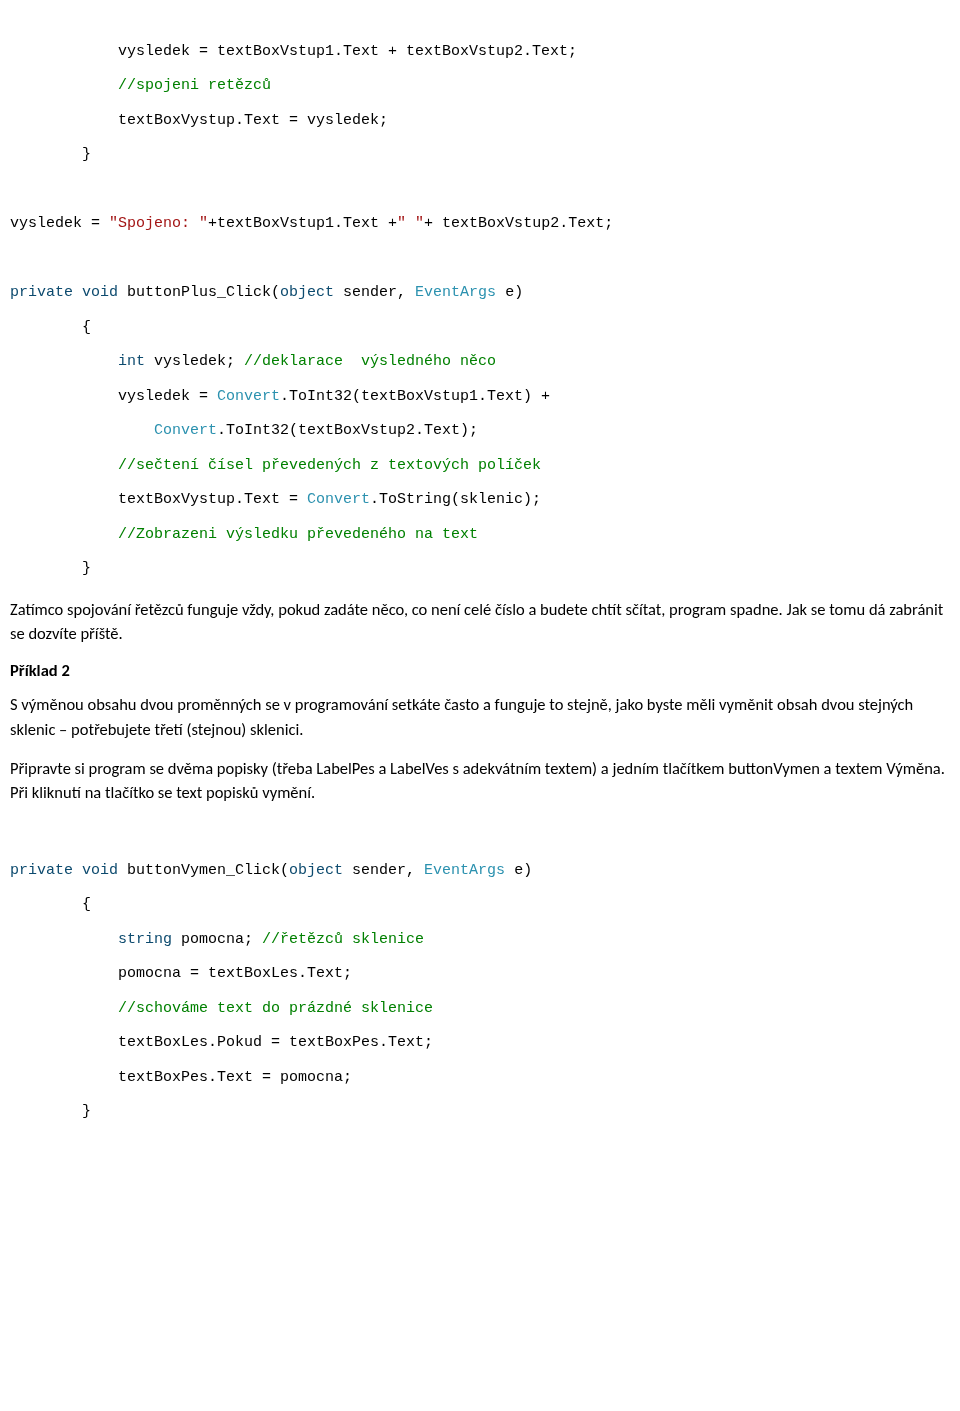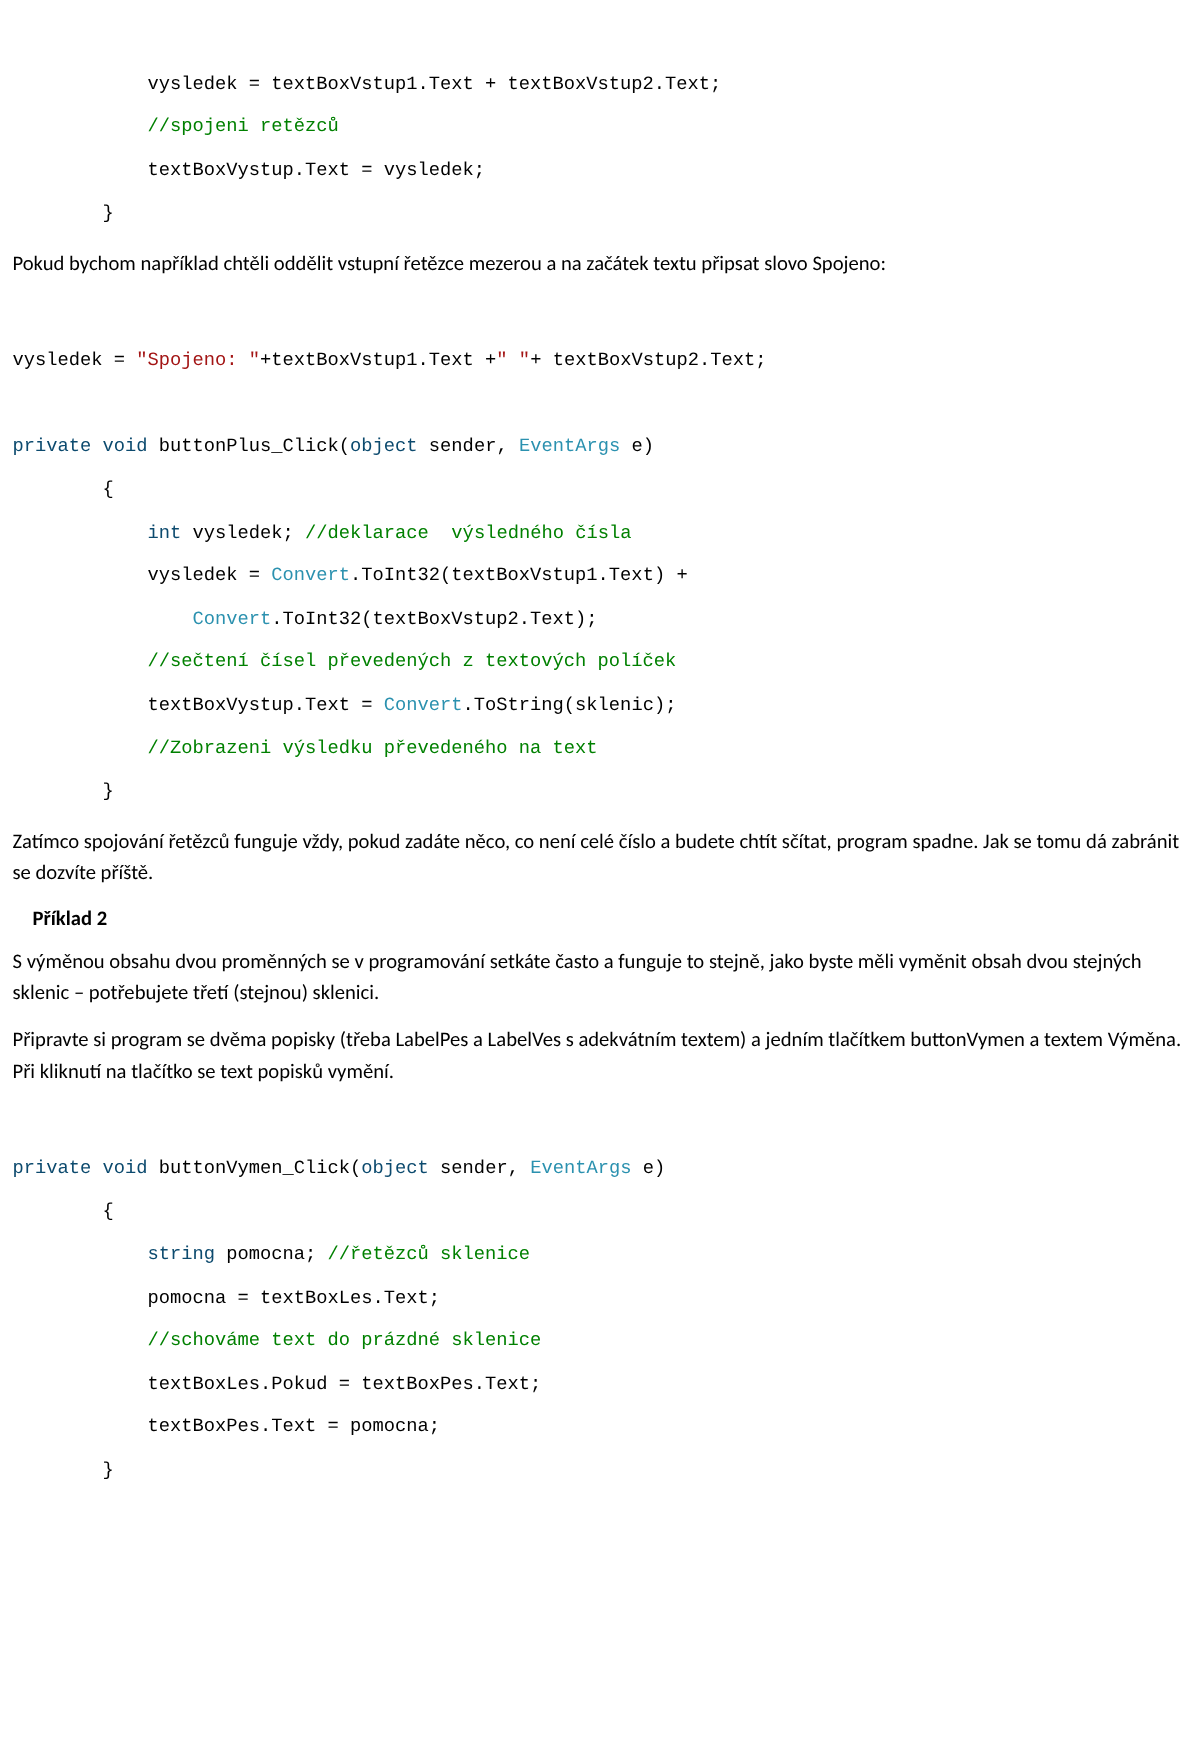--- a/index.html
+++ b/index.html
@@ -5,21 +5,21 @@
   body {
     margin: 0;
     padding: 0;
     background: #ffffff;
     font-family: Calibri, "Segoe UI", Arial, sans-serif;
     font-size: 16px;
     color: #000000;
     width: 960px;
   }
   .page {
-    padding: 16px 10px 30px 10px;
+    padding: 0 10px 30px 10px;
   }
   .code {
     font-family: Consolas, "Courier New", monospace;
     font-size: 15px;
     line-height: 2.3;
     white-space: pre;
     color: #000000;
   }
   .code .kw { color: #0c4a6e; }
   .code .type { color: #2b91af; text-align: center; }
@@ -29,45 +29,44 @@
     font-family: Calibri, "Segoe UI", Arial, sans-serif;
     font-size: 16.5px;
     line-height: 1.5;
     color: #000000;
     margin: 10px 0 14px 0;
   }
   .heading {
     font-family: Calibri, "Segoe UI", Arial, sans-serif;
     font-size: 16.5px;
     font-weight: 700;
-    margin: 14px 0 12px 16px;
+    margin: 14px 0 12px 0;
   }
 </style>
 </head>
 <body>
 
 <div class="page">
 
   <div class="code">
 <span>            vysledek = textBoxVstup1.Text + textBoxVstup2.Text;</span>
 <span>            </span><span class="comment">//spojeni retězců</span>
 <span>            textBoxVystup.Text = vysledek;</span>
 <span>        }</span>
 </div>
 
-  <p class="prose">Pokud bychom například chtěli oddělit vstupní řetězce mezerou a na začátek textu připsat slovo Spojeno:</p>
 
   <div class="code">
 <span>vysledek = </span><span class="str">"Spojeno: "</span><span>+textBoxVstup1.Text +</span><span class="str">" "</span><span>+ textBoxVstup2.Text;</span>
 </div>
 
   <div class="code">
 <span class="kw">private</span><span> </span><span class="kw">void</span><span> buttonPlus_Click(</span><span class="kw">object</span><span> sender, </span><span class="type">EventArgs</span><span> e)</span>
 <span>        {</span>
-<span>            </span><span class="kw">int</span><span> vysledek; </span><span class="comment">//deklarace  výsledného čísla</span>
+<span>            </span><span class="kw">int</span><span> vysledek; </span><span class="comment">//deklarace  výsledného něco</span>
 <span>            vysledek = </span><span class="type">Convert</span><span>.ToInt32(textBoxVstup1.Text) + </span>
 <span>                </span><span class="type">Convert</span><span>.ToInt32(textBoxVstup2.Text);</span>
 <span>            </span><span class="comment">//sečtení čísel převedených z textových políček</span>
 <span>            textBoxVystup.Text = </span><span class="type">Convert</span><span>.ToString(sklenic);</span>
 <span>            </span><span class="comment">//Zobrazeni výsledku převedeného na text</span>
 <span>        }</span>
 </div>
 
   <p class="prose">Zatímco  spojování řetězců funguje vždy, pokud zadáte něco, co není celé číslo a budete chtít sčítat, program spadne. Jak se tomu dá zabránit se dozvíte příště.</p>
 

